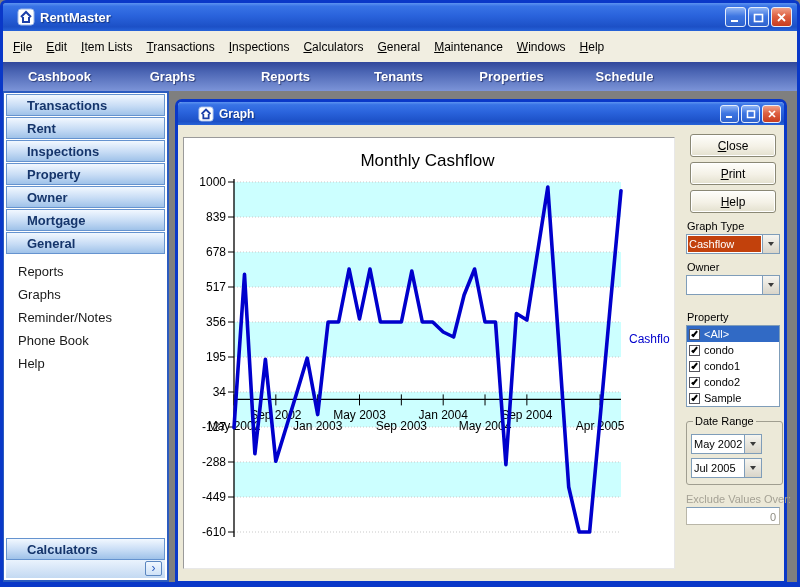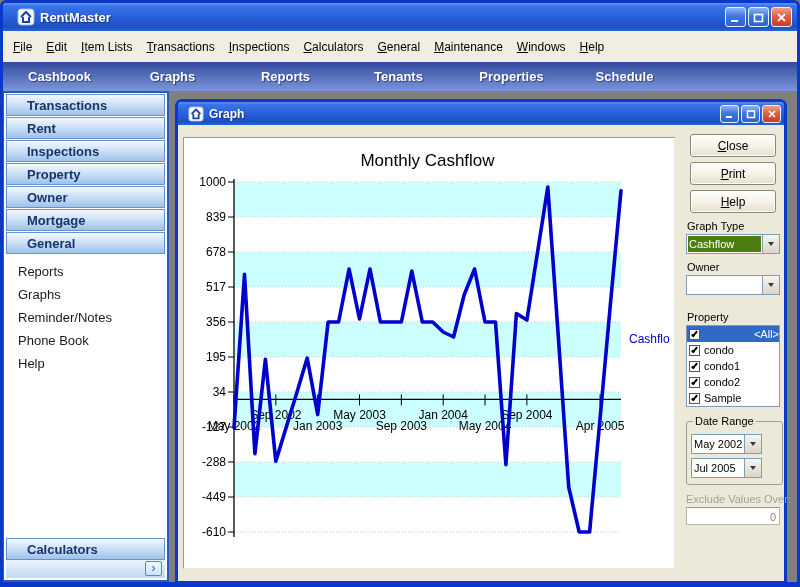--- a/index.html
+++ b/index.html
@@ -32,42 +32,42 @@
   .side-links { padding-top:6px; }
   .side-link { height:23px; padding-left:14px; font-size:13px; color:#1A1A1A; display:flex; align-items:center; }
   .side-spacer { flex:1; }
   .side-bottom { height:18px; margin:0 2px 2px 2px; background:linear-gradient(180deg,#EAF3FD,#C3D9F2); position:relative; flex:0 0 auto; }
   .expand-btn { position:absolute; right:3px; top:1px; width:17px; height:15px; border:1px solid #5A86C0; background:linear-gradient(180deg,#F0F7FF,#CFE2F7); color:#2B5BBF; font-size:12px; line-height:13px; text-align:center; border-radius:2px; }
 
   .mdi { flex:1; background:#7F7F7F; position:relative; min-width:0; }
 
   
   .gwin { position:absolute; left:6px; top:8px; width:612px; height:485px; border:3px solid #0A38C8; border-radius:7px 7px 0 0; background:#ECE9D8; }
-  .gtitle { height:23px; background:linear-gradient(180deg,#5C93F0 0%,#3873E6 12%,#2A63DC 45%,#1C50C6 85%,#2763D8 100%); border-radius:4px 4px 0 0; display:flex; align-items:center; padding:0 3px 0 10px; }
+  .gtitle { height:23px; background:linear-gradient(180deg,#5C93F0 0%,#3873E6 12%,#2A63DC 45%,#1C50C6 85%,#2763D8 100%); border-radius:4px 4px 0 0; display:flex; align-items:center; padding:0 3px 0 20px; }
   .gtitle .app-icon { width:16px; height:16px; }
   .gtitle .title-text { font-size:12px; }
   .gclient { position:relative; height:calc(100% - 23px); background:#ECE9D8; }
 
   .chart-panel { position:absolute; left:5px; top:12px; width:492px; height:432px; background:#fff; border:1px solid #9A9A9A; border-bottom-color:#E8E8E8; border-right-color:#E8E8E8; }
   svg { font-family:"Liberation Sans", sans-serif; display:block; }
 
   .right-col { position:absolute; left:508px; top:9px; width:94px; }
   .xp-btn { width:86px; height:23px; margin:0 auto 5px auto; background:linear-gradient(180deg,#FEFEFB,#F4F1E6 55%,#E3E0CE); border:1px solid #8A8875; border-radius:3px; box-shadow:inset 0 0 0 1px #FFFFFF; font-size:12px; color:#000; display:flex; align-items:center; justify-content:center; }
   .xp-btn span { display:block; }
   .xp-btn span::first-letter { text-decoration:underline; }
   .ctl-label { font-size:11px; color:#000; margin:7px 0 2px 1px; }
   .combo { height:20px; background:#fff; border:1px solid #7F9DB9; display:flex; align-items:stretch; }
   .combo-text { flex:1; font-size:11px; padding:3px 2px 0 2px; white-space:nowrap; overflow:hidden; }
-  .combo-text.hl { background:#4d7c0f; color:#fff; margin:1px; padding:2px 1px 0 1px; }
+  .combo-text.hl { background:#c2410c; color:#fff; margin:1px; padding:2px 1px 0 1px; }
   .combo-arrow { width:17px; border-left:1px solid #7F9DB9; background:linear-gradient(180deg,#F6F5F0,#D9D5C9); display:flex; align-items:center; justify-content:center; }
   .tri-down { width:0; height:0; border-left:3px solid transparent; border-right:3px solid transparent; border-top:4px solid #3A3A3A; }
 
   .listbox { margin-top:2px; background:#fff; border:1px solid #7F9DB9; height:82px; overflow:hidden; }
   .prop-row { height:16px; display:flex; align-items:center; gap:4px; padding-left:2px; font-size:11px; color:#000; }
-  .prop-row.sel { background:#316AC5; color:#fff;justify-content:space-between; }
+  .prop-row.sel { background:#316AC5; color:#fff; }
   .cbx { width:11px; height:11px; background:#fff; border:1px solid #55555E; display:flex; align-items:center; justify-content:center; flex:0 0 auto; }
   .check { display:block; width:3px; height:7px; border:solid #000; border-width:0 2px 2px 0; transform:rotate(40deg); margin-top:-2px; }
 
   fieldset.daterange { margin-top:8px; border:1px solid #A09E90; border-radius:3px; padding:3px 20px 6px 4px; }
   fieldset.daterange legend { font-size:11px; color:#000; padding:0 2px; margin-left:2px; }
   fieldset .combo { margin-top:4px; }
   .dis-label { font-size:11px; color:#A5A295; margin:8px 0 2px 0; white-space:nowrap; }
   .exclude-input { width:94px; height:18px; background:#fff; border:1px solid #B9B6A8; border-top-color:#7F9DB9; font-size:11px; color:#8F8D82; text-align:right; padding:3px 3px 0 0; }
 </style>
 </head>

